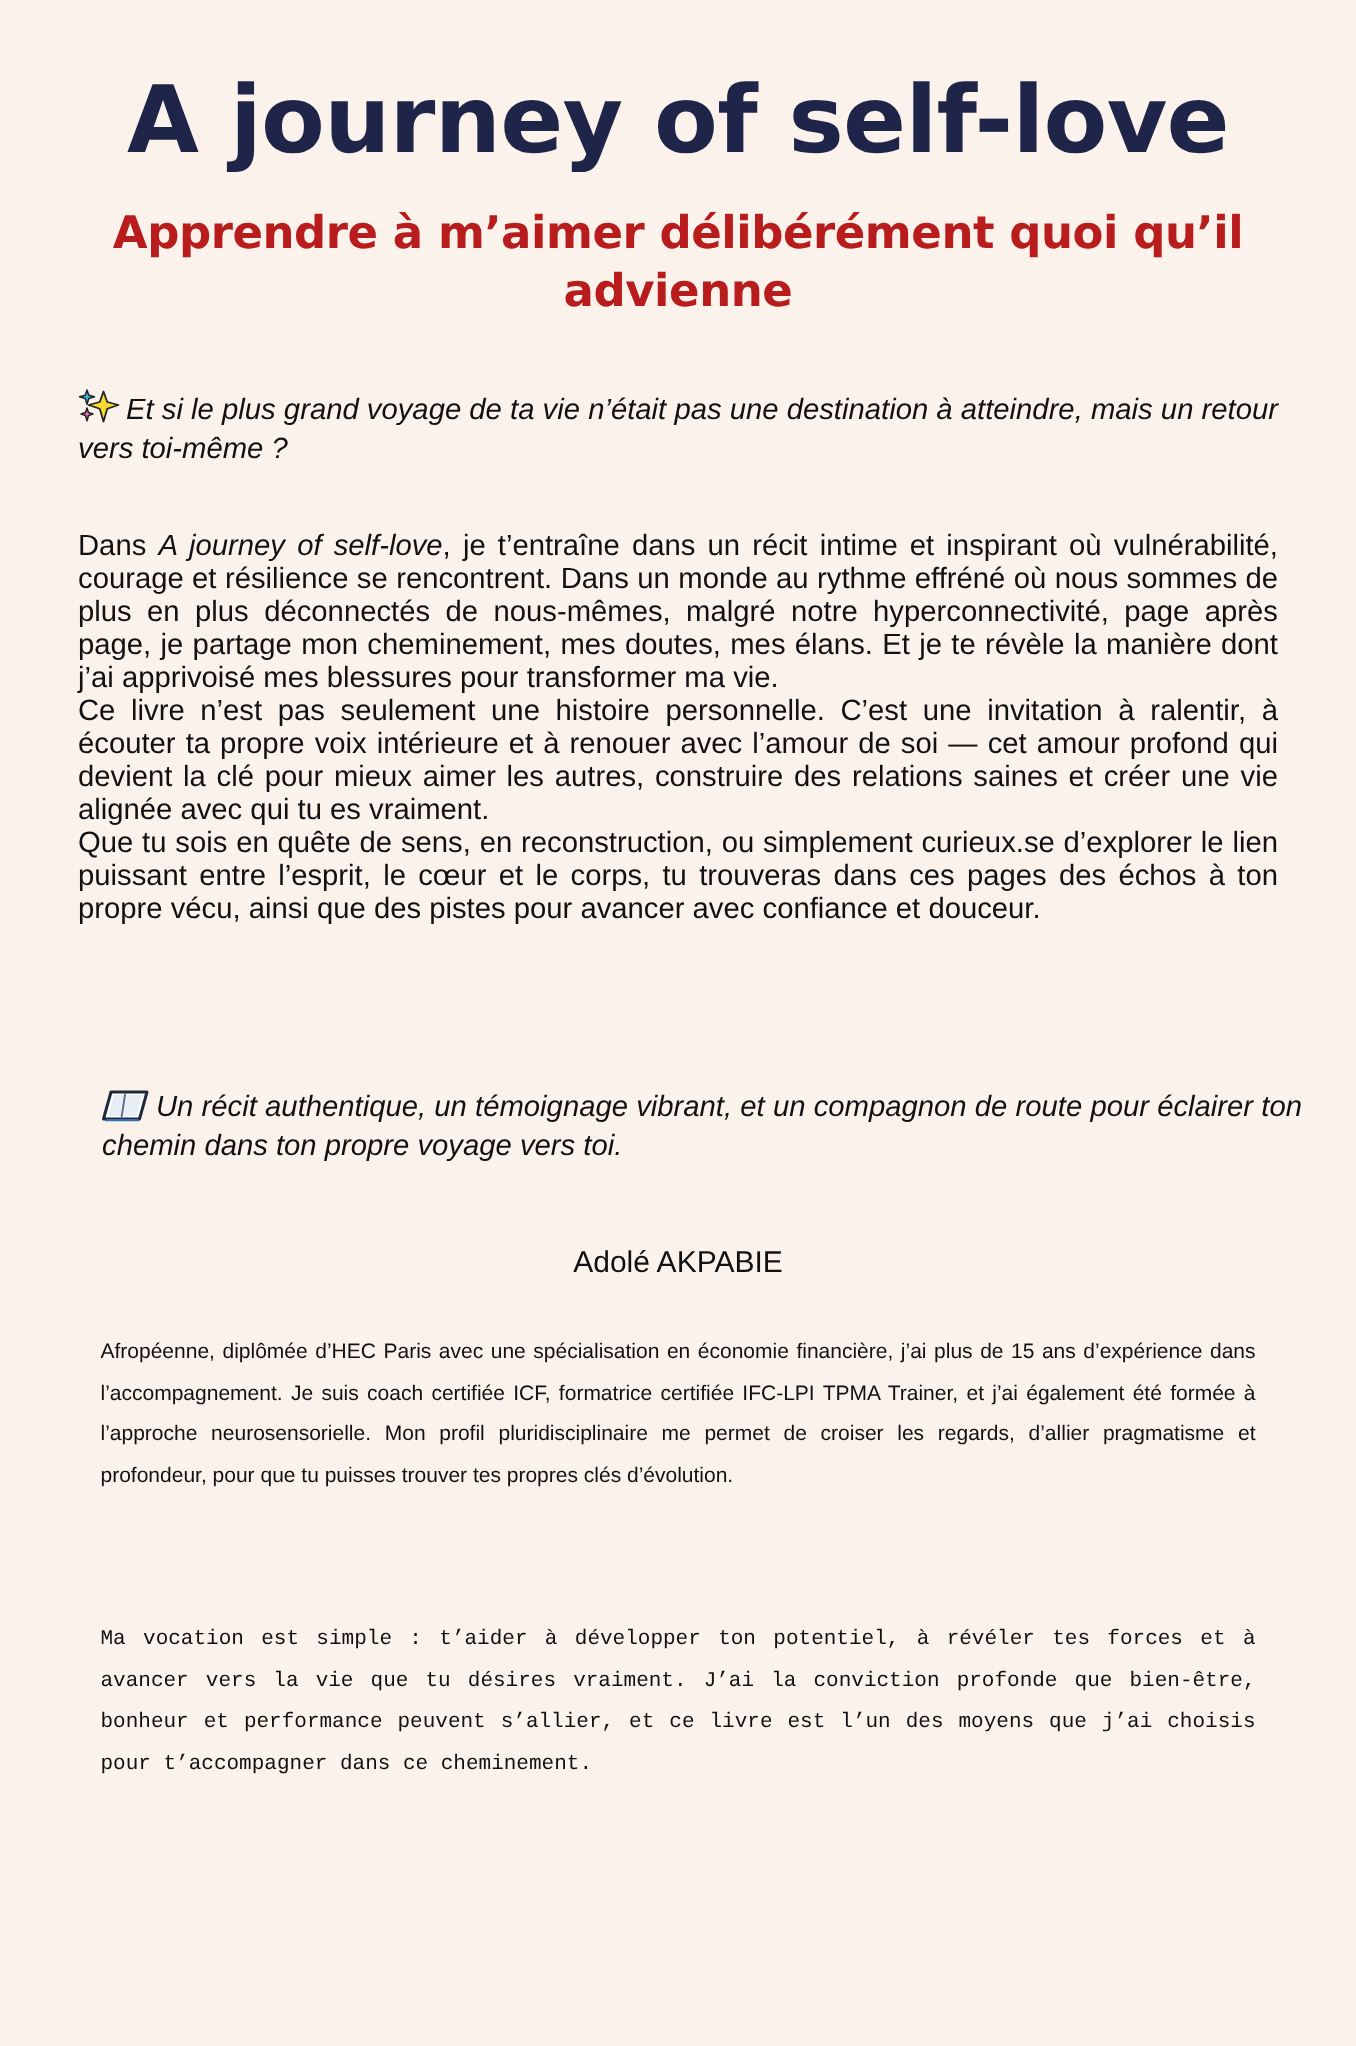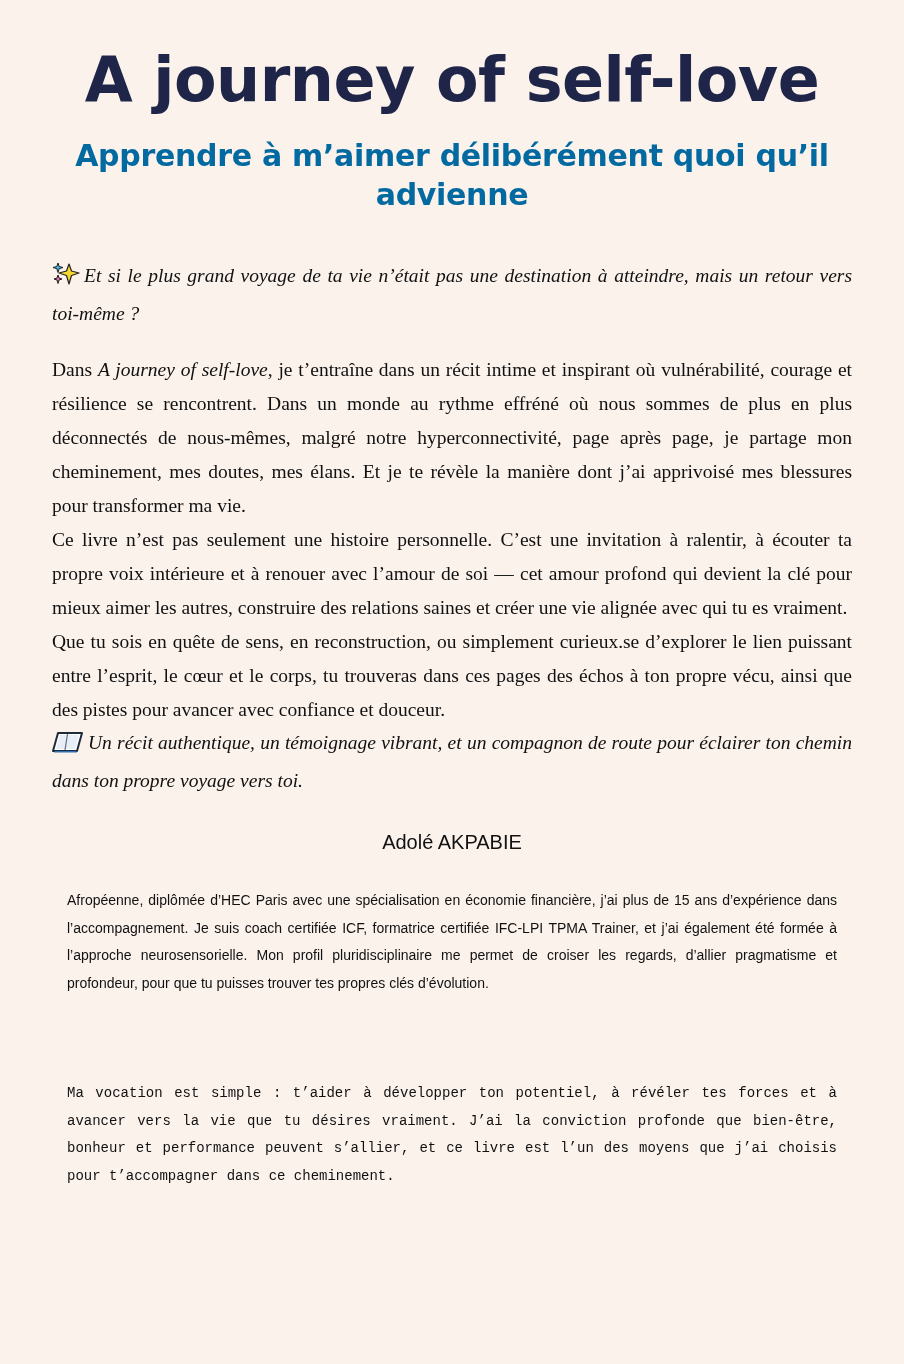--- a/index.html
+++ b/index.html
@@ -24,36 +24,36 @@
     letter-spacing: -0.5px;
   }
   .subtitle {
     position: absolute;
     top: 136px; left: 60px; width: 784px;
     text-align: center;
     font-family: "DejaVu Sans", sans-serif;
     font-weight: bold;
     font-size: 30px;
     line-height: 39px;
-    color: #0369a1;
+    color: #b91c1c;
     letter-spacing: -0.3px;
   }
   .body {
     position: absolute;
     left: 52px; width: 800px;
-    font-family: Liberation Serif, serif;
+    font-family: Liberation Sans, sans-serif;
     font-size: 19.5px;
-    line-height: 34px;
+    line-height: 22px;
     text-align: justify;
   }
   .body p { margin: 0; }
   .italic { font-style: italic; }
   .intro { top: 259px; }
   .main { top: 353px; }
-  .closing { top: 726px; }
+  .closing { top: 726px; margin-left: 16px; }
   .icon {
     display: inline-block;
     vertical-align: -4px;
     margin-right: 4px;
   }
   .author {
     position: absolute;
     top: 828px; left: 0; width: 904px;
     text-align: center;
     font-weight: normal;

